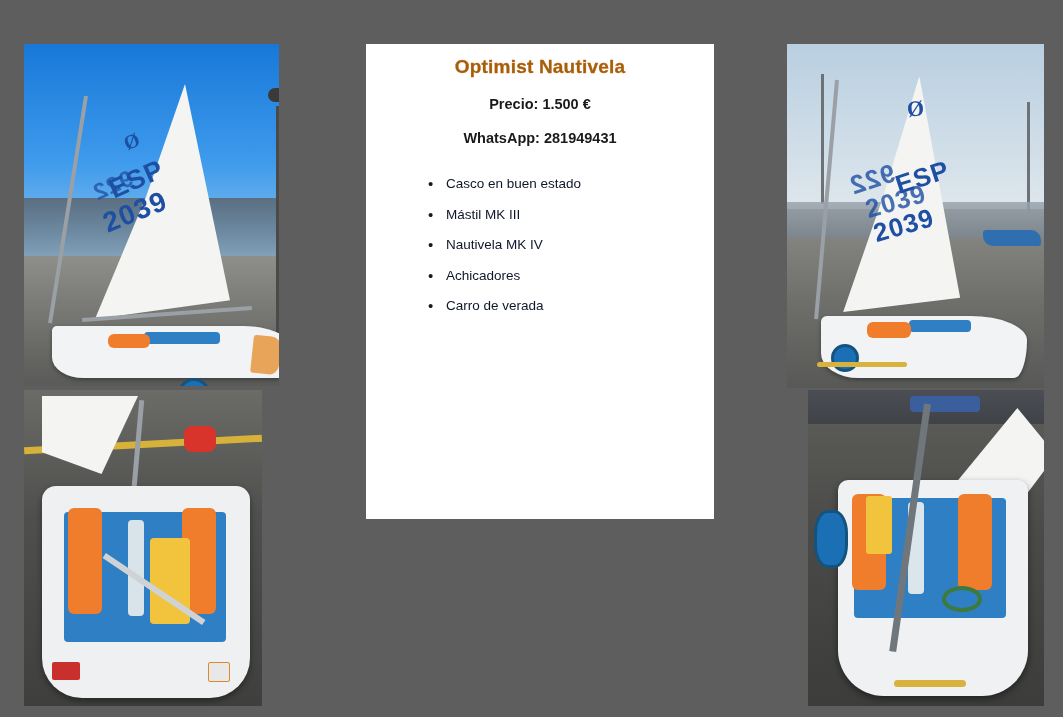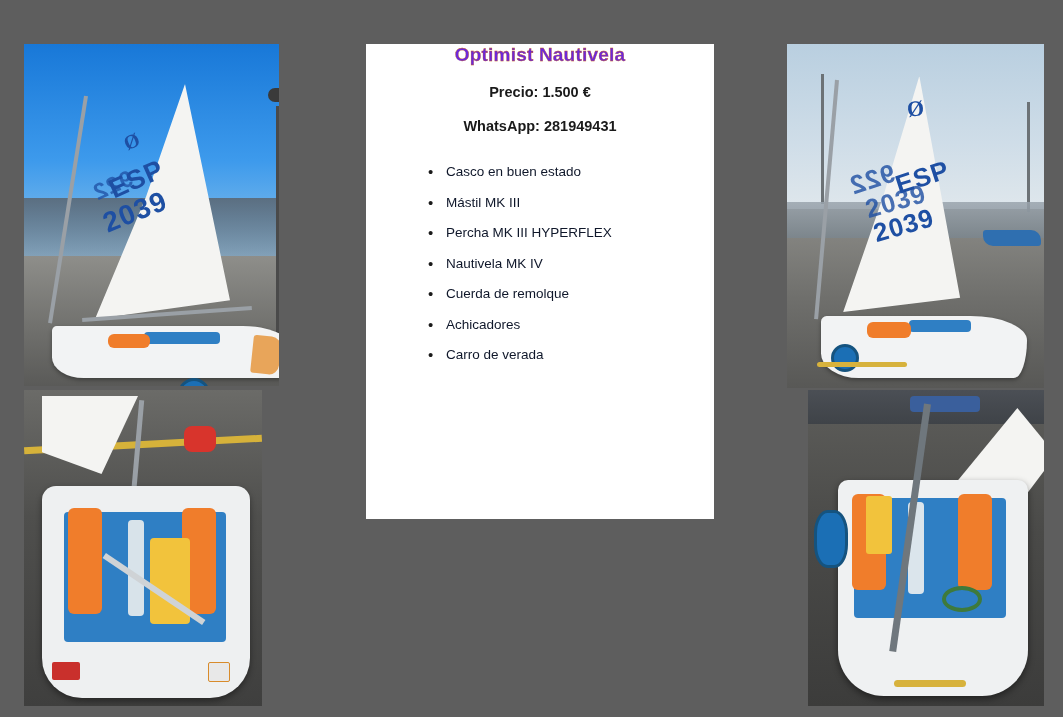--- a/index.html
+++ b/index.html
@@ -122,25 +122,25 @@
   #info-card {
     position: absolute;
     left: 366px;
     top: 44px;
     width: 348px;
     height: 475px;
     background: #ffffff;
   }
   #card-title {
     margin: 0;
-    padding-top: 0;
+    padding-top: 12px;
     text-align: center;
     font-size: 19px;
     font-weight: 700;
-    color: #6d28d9;
+    color: #a16207;
     -webkit-text-stroke: 0.3px #c85a15;
     letter-spacing: .2px;
   }
   .card-line {
     text-align: center;
     font-size: 14.5px;
     font-weight: 700;
     color: #1a1a1a;
     margin: 0;
     padding-top: 18px;
@@ -271,21 +271,19 @@
     </div>
   </div>
 
   <div id="info-card">
     <h1 id="card-title">Optimist Nautivela</h1>
     <p class="card-line">Precio: 1.500 €</p>
     <p class="card-line">WhatsApp: 281949431</p>
     <ul id="features-list">
       <li>Casco en buen estado</li>
       <li>Mástil MK III</li>
-      <li>Percha MK III HYPERFLEX</li>
       <li>Nautivela MK IV</li>
-      <li>Cuerda de remolque</li>
       <li>Achicadores</li>
       <li>Carro de verada</li>
     </ul>
   </div>
 
 </div>
 
 </body></html>

